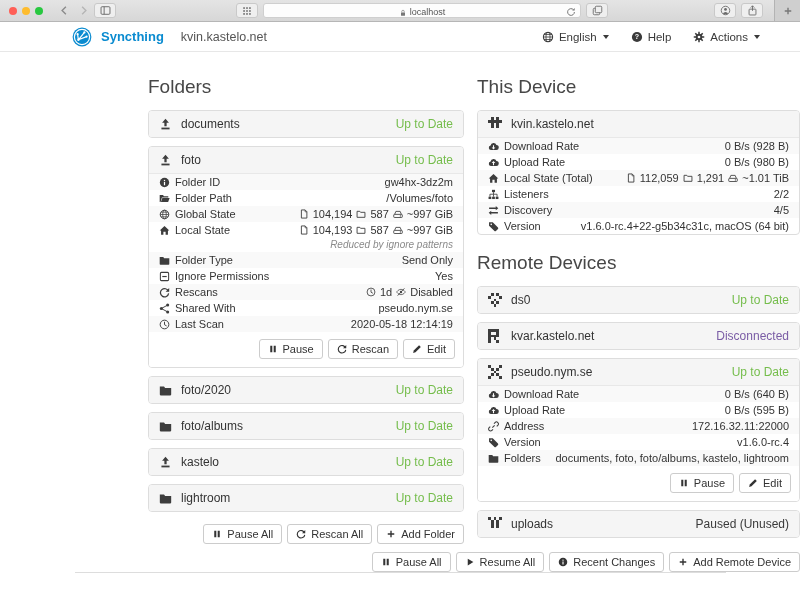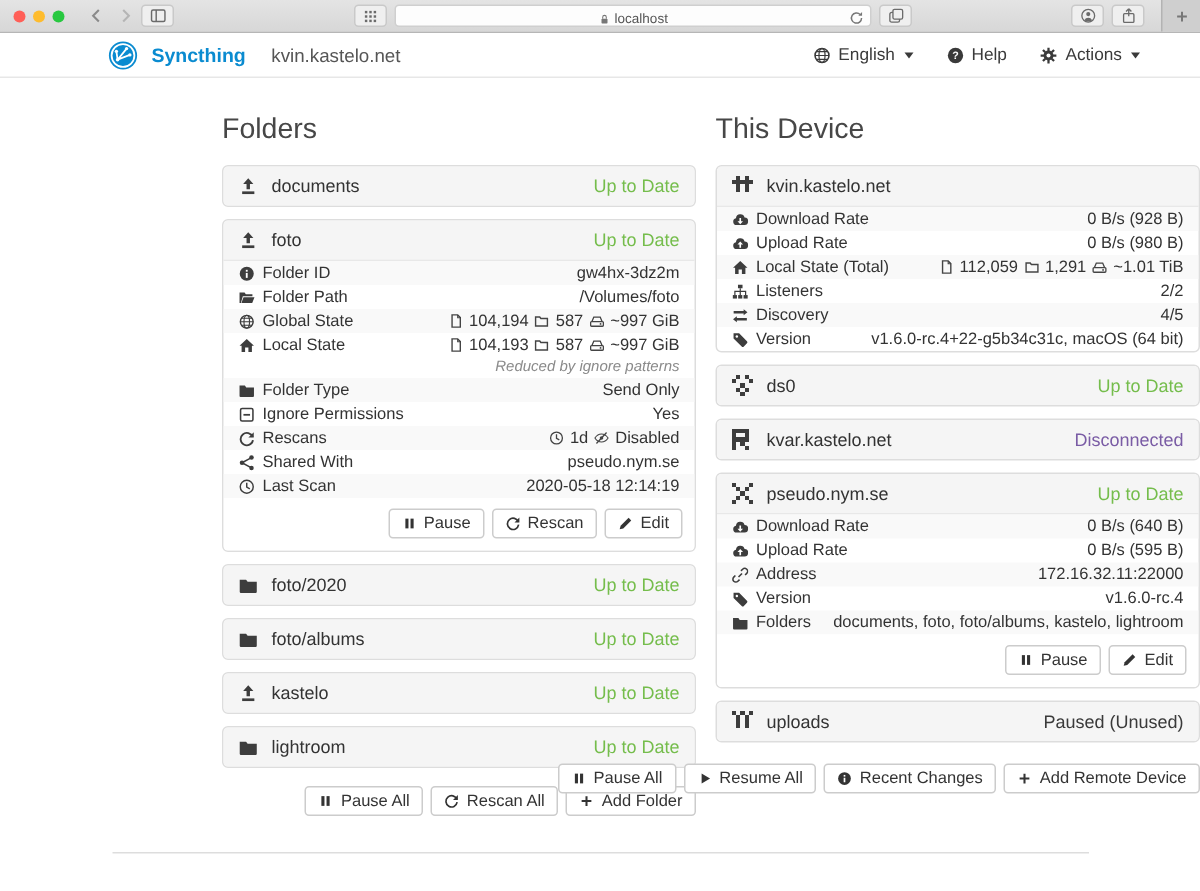--- a/index.html
+++ b/index.html
@@ -754,20 +754,21 @@
               <svg class="ic">
                 <use href="#i-tag"></use>
               </svg>
               <span>Version</span>
             </span>
           <span class="rv">v1.6.0-rc.4+22-g5b34c31c, macOS (64 bit)</span>
         </div>
       </div>
     </div>
 
+    <h3 class="mt">Remote Devices</h3>
 
     <div class="panel">
       <div class="phead">
         <svg class="identicon">
             <use href="#id-ds0"></use>
           </svg>
         <span>ds0</span>
         <span class="pstatus ok">Up to Date</span>
       </div>
     </div>

